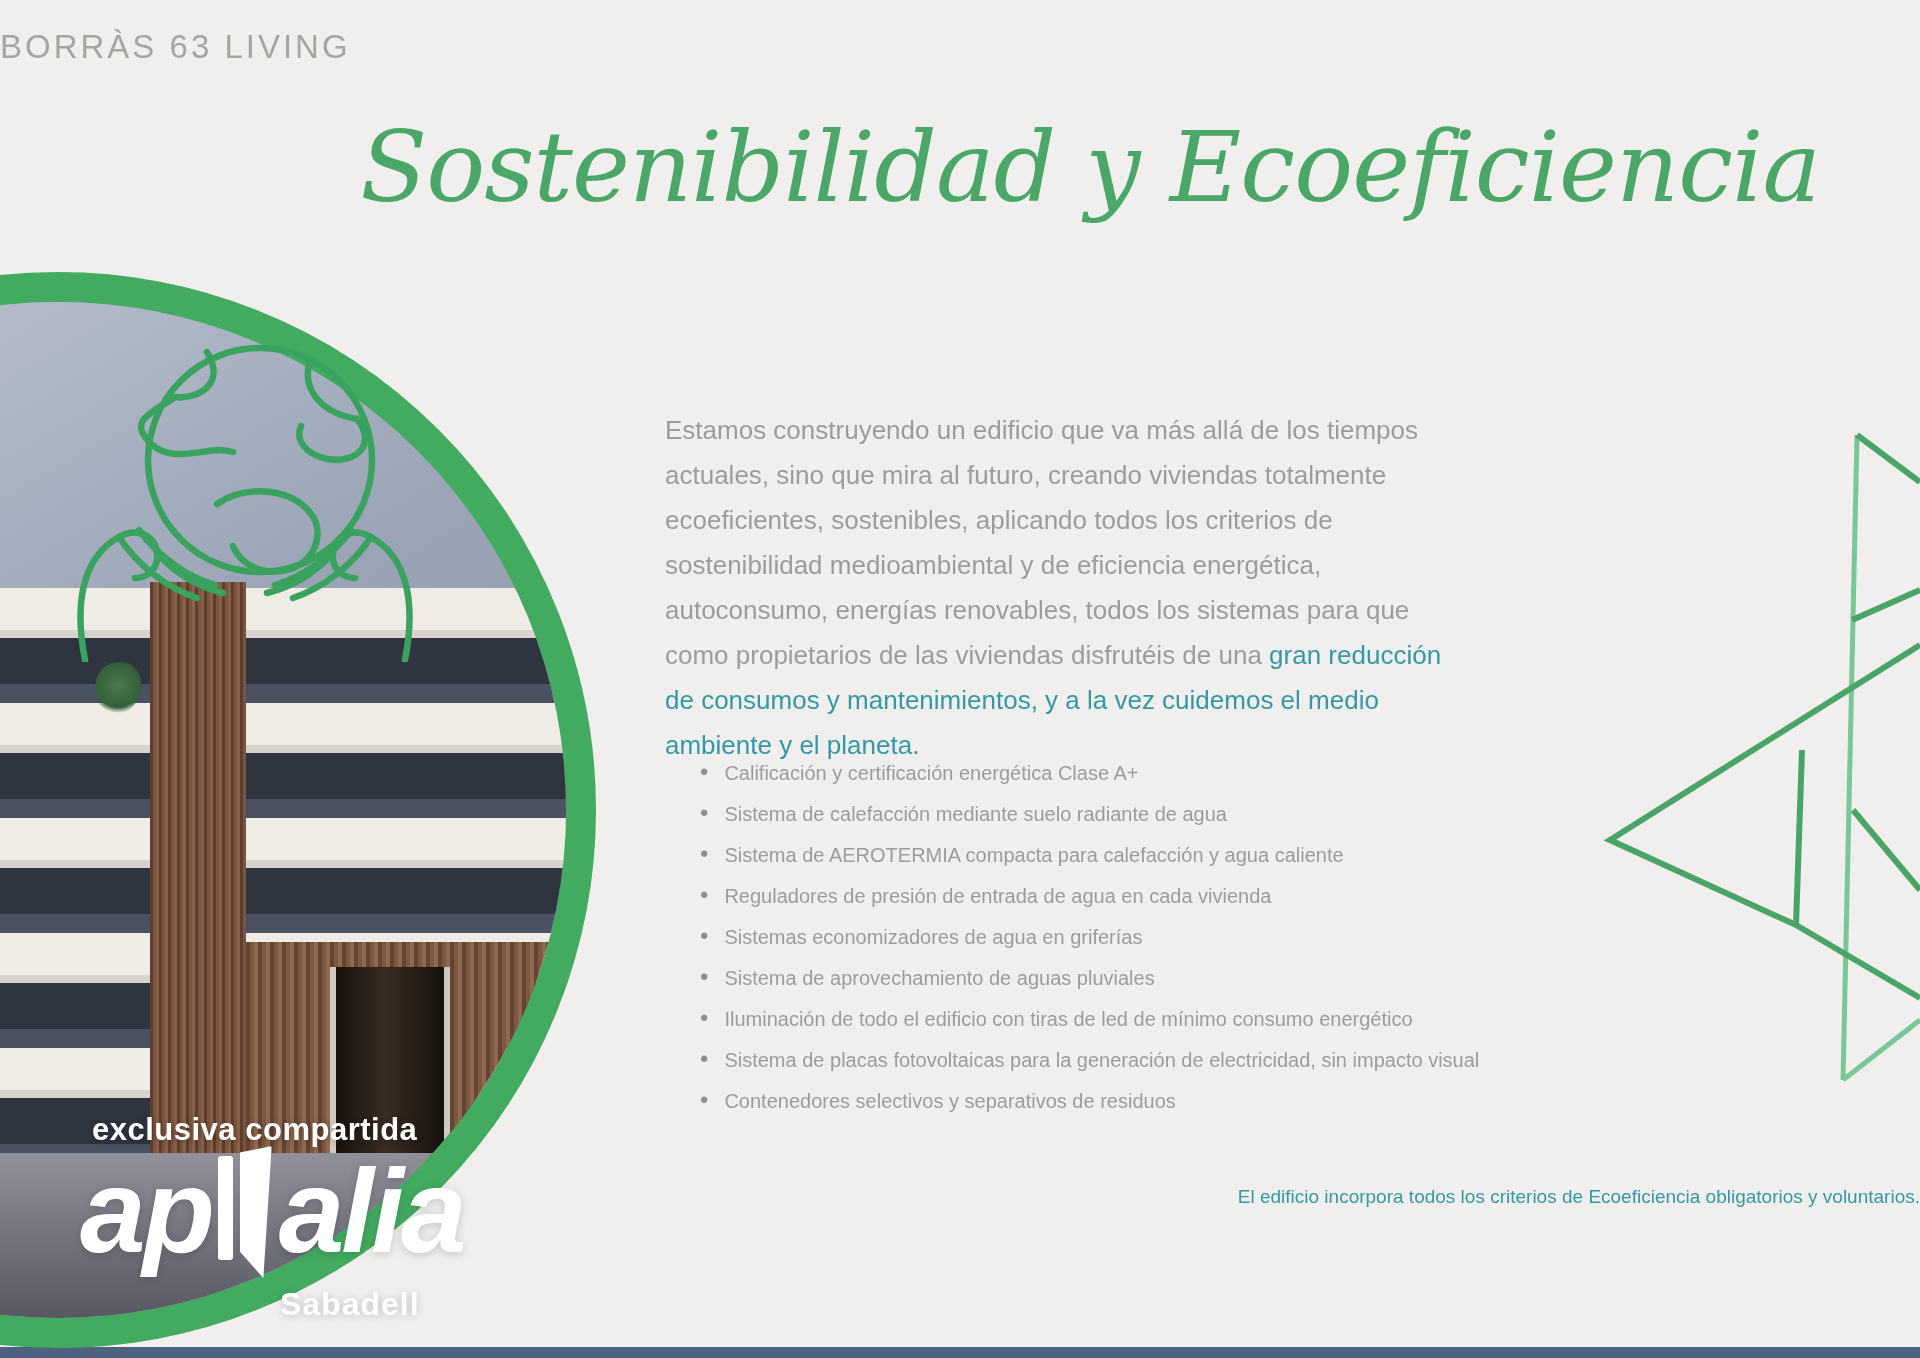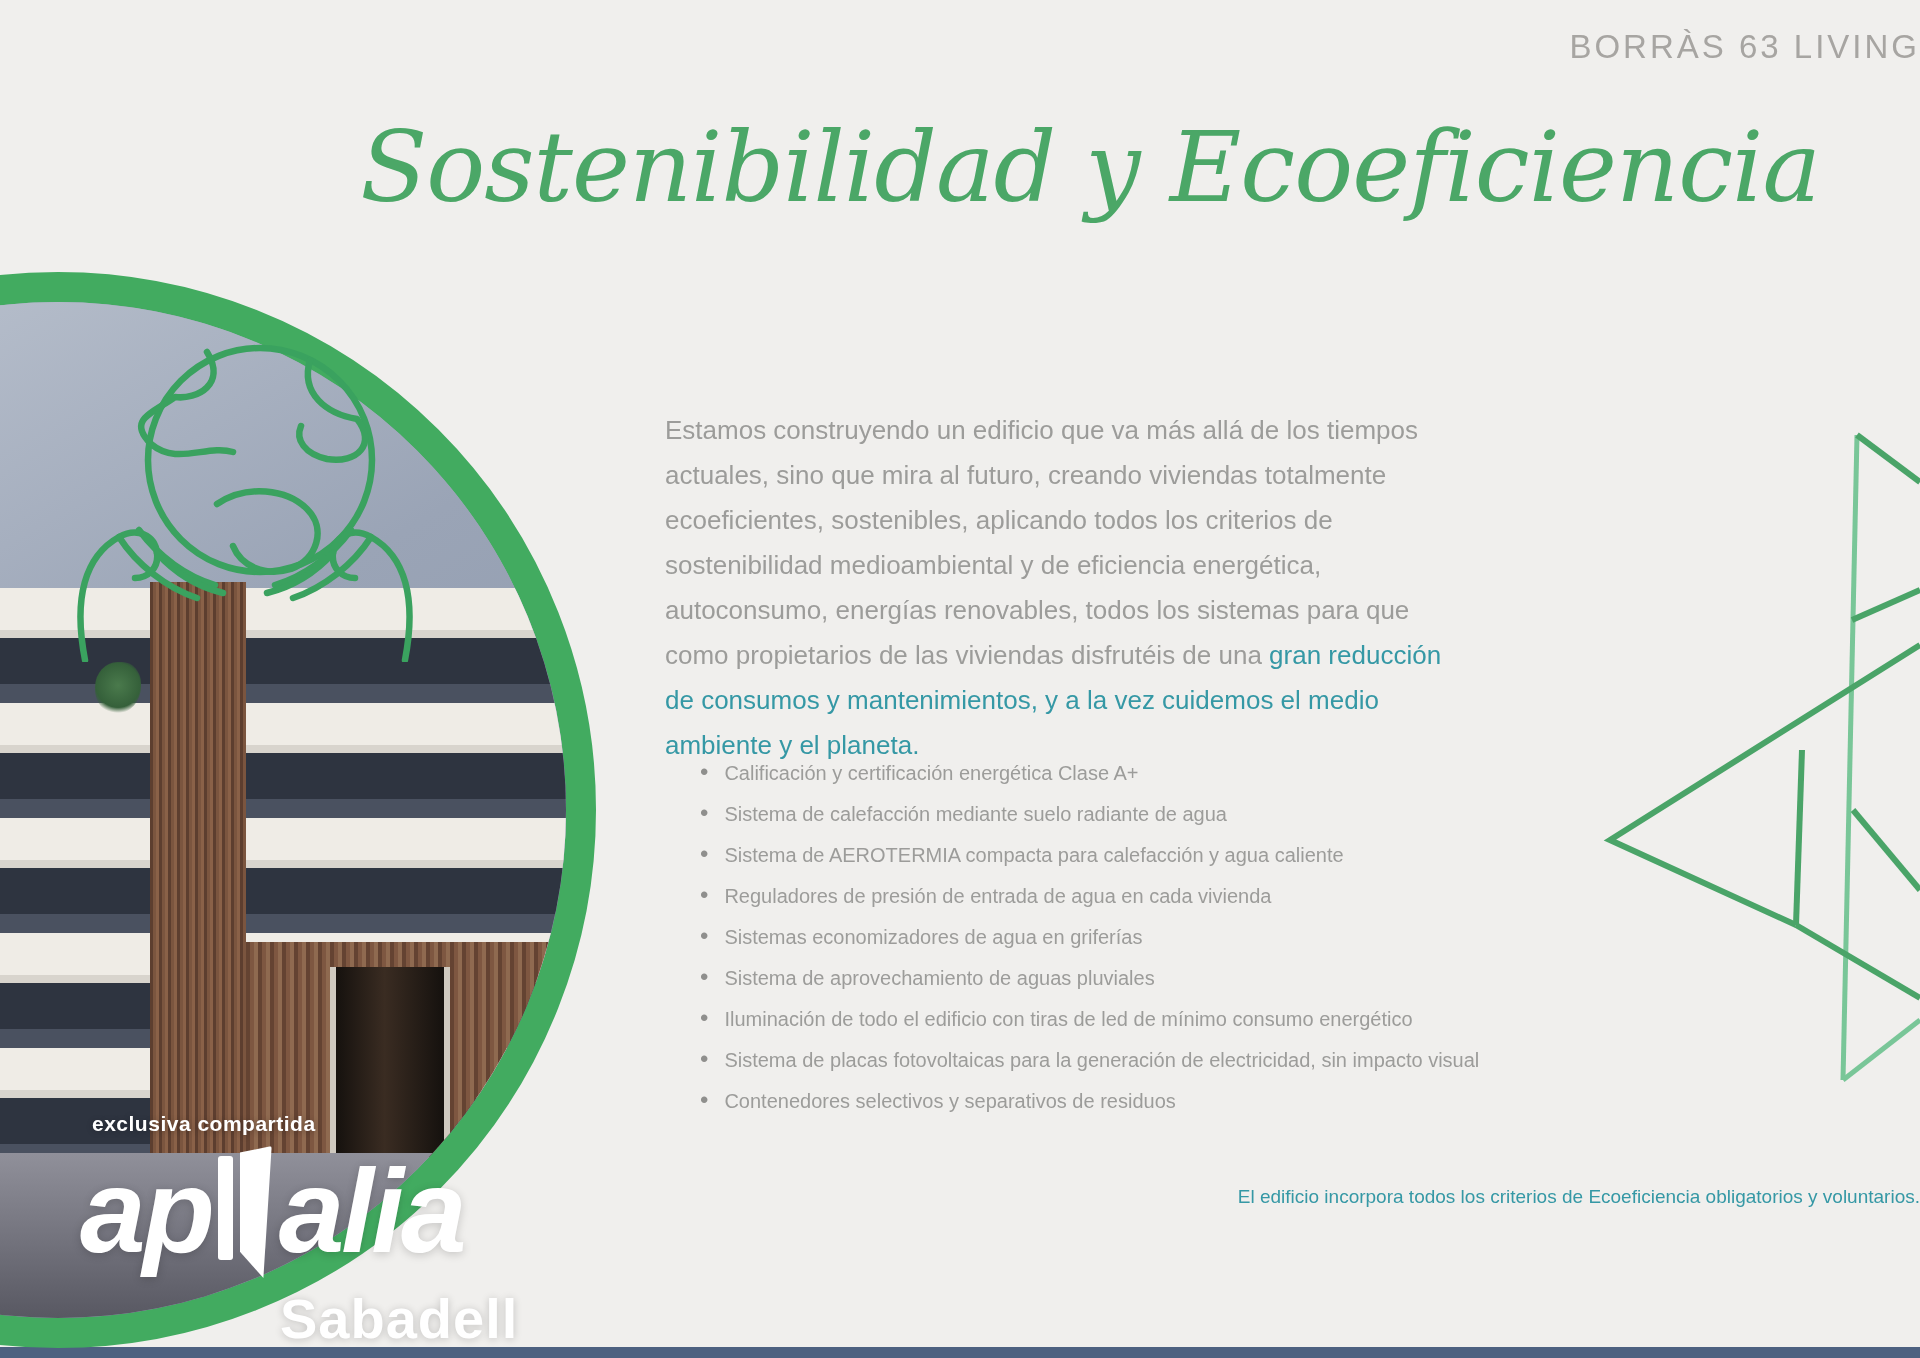--- a/index.html
+++ b/index.html
@@ -16,21 +16,21 @@
   body{
     position:relative;
     background:var(--background);
     font-family:"Liberation Sans", sans-serif;
     overflow:hidden;
   }
 
   
   .doc-header{
     position:absolute; top:28px; left:0; width:1920px;
-    text-align:right;
+    text-align:left;
     font-size:33px; letter-spacing:3px; font-weight:400;
     color:var(--header-gray);
   }
 
   
   .script-title{
     position:absolute; top:110px; left:320px; width:1540px;
     text-align:center;
     font-family:"DejaVu Serif", serif;
     font-style:italic;
@@ -92,21 +92,21 @@
   }
 
   
   .eco-art{
     position:absolute; left:55px; top:322px; width:380px; height:340px; z-index:3;
   }
 
   
   .exclusive-label{
     position:absolute; left:92px; top:1112px; z-index:4;
-    color:#ffffff; font-size:21px; font-weight:600; letter-spacing:.5px;
+    color:#ffffff; font-size:31px; font-weight:600; letter-spacing:.5px;
     text-shadow:0 1px 6px rgba(0,0,0,.25);
   }
   .brand-logo{
     position:absolute; left:80px; top:1152px; z-index:4;
     display:flex; align-items:flex-start;
     color:#ffffff; font-weight:700; font-size:118px; letter-spacing:-3px;
     text-shadow:0 2px 10px rgba(0,0,0,.18);
     line-height:1;
     font-style:italic;
   }
@@ -118,22 +118,22 @@
     position:absolute; left:0; top:4px; width:15px; height:104px;
     background:#ffffff; border-radius:3px;
   }
   .door-glyph .leaf{
     position:absolute; left:22px; top:-6px; width:32px; height:132px;
     background:#ffffff; border-radius:3px;
     clip-path:polygon(0 5%, 100% 0%, 74% 100%, 0 80%);
   }
   .brand-city{
     position:absolute; left:280px; top:1286px; width:190px; z-index:4;
-    text-align:center;
-    color:#ffffff; font-size:56px; font-weight:600; letter-spacing:1px;
+    text-align:left;
+    color:#ffffff; font-size:32px; font-weight:600; letter-spacing:1px;
     text-shadow:0 1px 8px rgba(0,0,0,.2);
   }
 
   
   .intro{
     position:absolute; left:665px; top:408px; width:800px;
     font-size:26px; line-height:45px; color:var(--body-gray);
   }
   .intro .teal{ color:var(--teal); }
 

